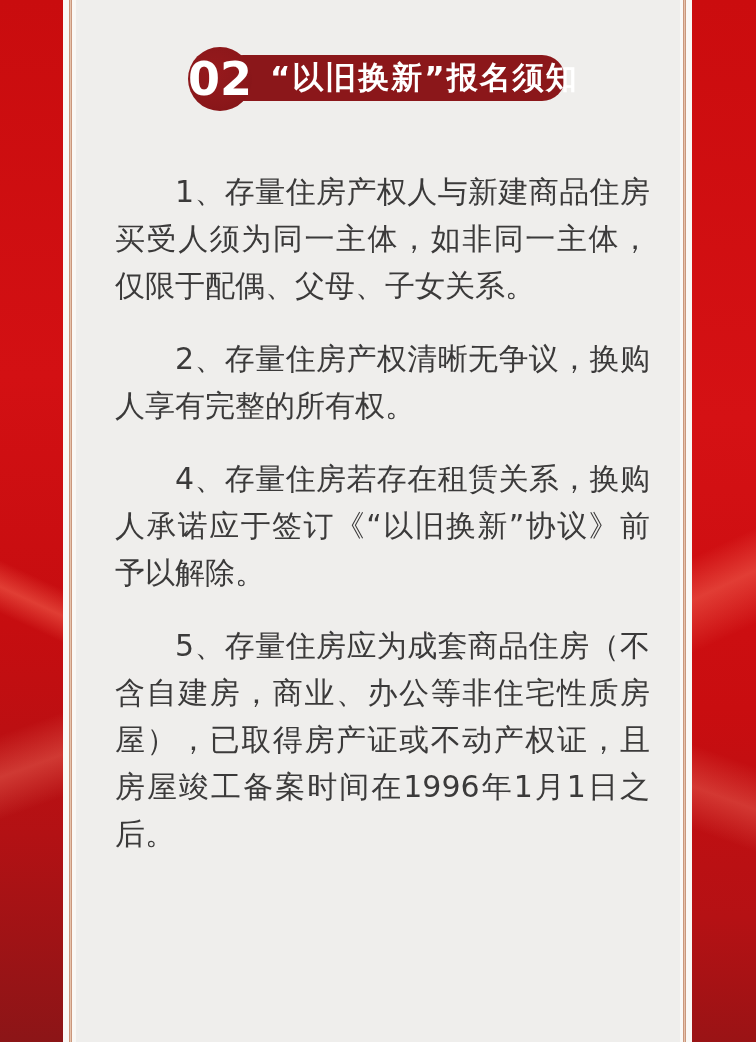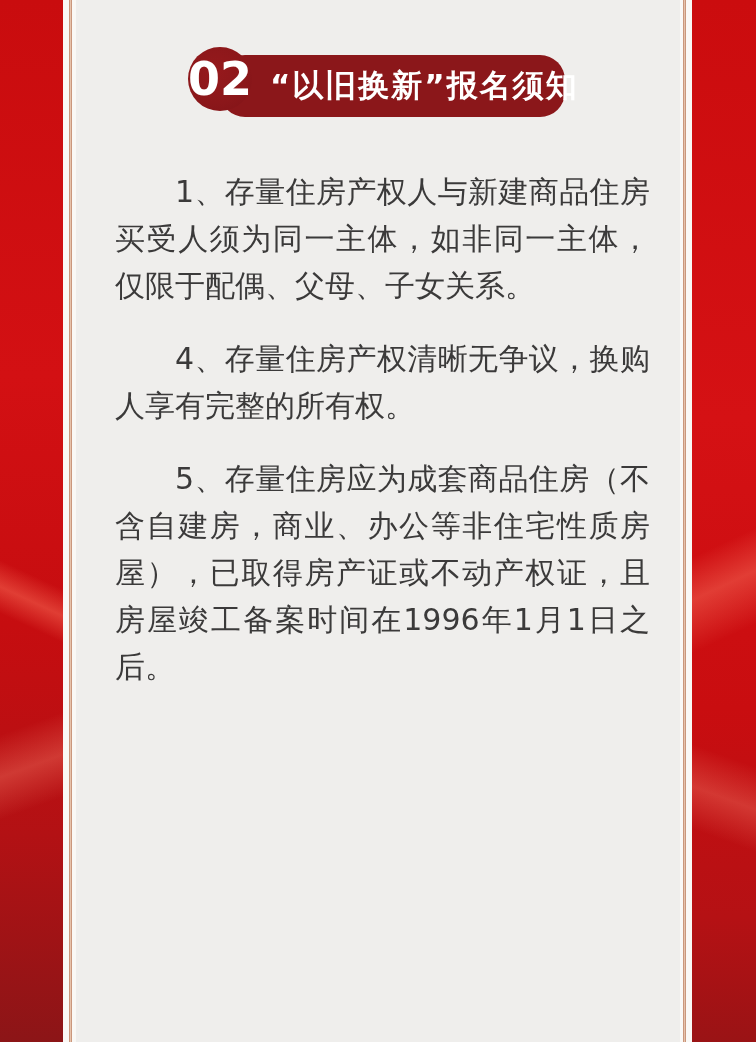--- a/index.html
+++ b/index.html
@@ -34,21 +34,21 @@
   .line-left{left:69px;}
   .line-right{right:70px;}
   
   .content{
     position:absolute;left:76px;right:76px;top:0;bottom:0;
     background:#efeeec;
   }
   
   .banner{position:absolute;top:47px;left:112px;height:64px;}
   .banner-pill{
-    position:absolute;left:32px;top:8px;height:62px;width:345px;
+    position:absolute;left:32px;top:8px;height:46px;width:345px;
     background:#8b171a;
     border-radius:25px;
     display:flex;align-items:center;
     padding-left:50px;box-sizing:border-box;
   }
   .banner-pill span{
     color:#ffffff;font-size:31px;font-weight:bold;letter-spacing:2px;white-space:nowrap;
   }
   .badge-circle{
     position:absolute;left:0;top:0;width:64px;height:64px;
@@ -89,18 +89,19 @@
       <div class="banner-pill">
         <span>“以旧换新”报名须知</span>
       </div>
       <div class="badge-circle">
         <span>02</span>
       </div>
     </div>
 
     <div class="notice-list">
       <p class="notice-item">1、存量住房产权人与新建商品住房买受人须为同一主体，如非同一主体，仅限于配偶、父母、子女关系。</p>
-      <p class="notice-item">4、存量住房产权清晰无争议，换购人享有完整的所有权。</p>
+      <p class="notice-item">2、存量住房产权清晰无争议，换购人享有完整的所有权。</p>
+      <p class="notice-item">4、存量住房若存在租赁关系，换购人承诺应于签订《“以旧换新”协议》前予以解除。</p>
       <p class="notice-item">5、存量住房应为成套商品住房（不含自建房，商业、办公等非住宅性质房屋），已取得房产证或不动产权证，且房屋竣工备案时间在1996年1月1日之后。</p>
     </div>
 
   </div>
 </div>
 
 </body></html>

